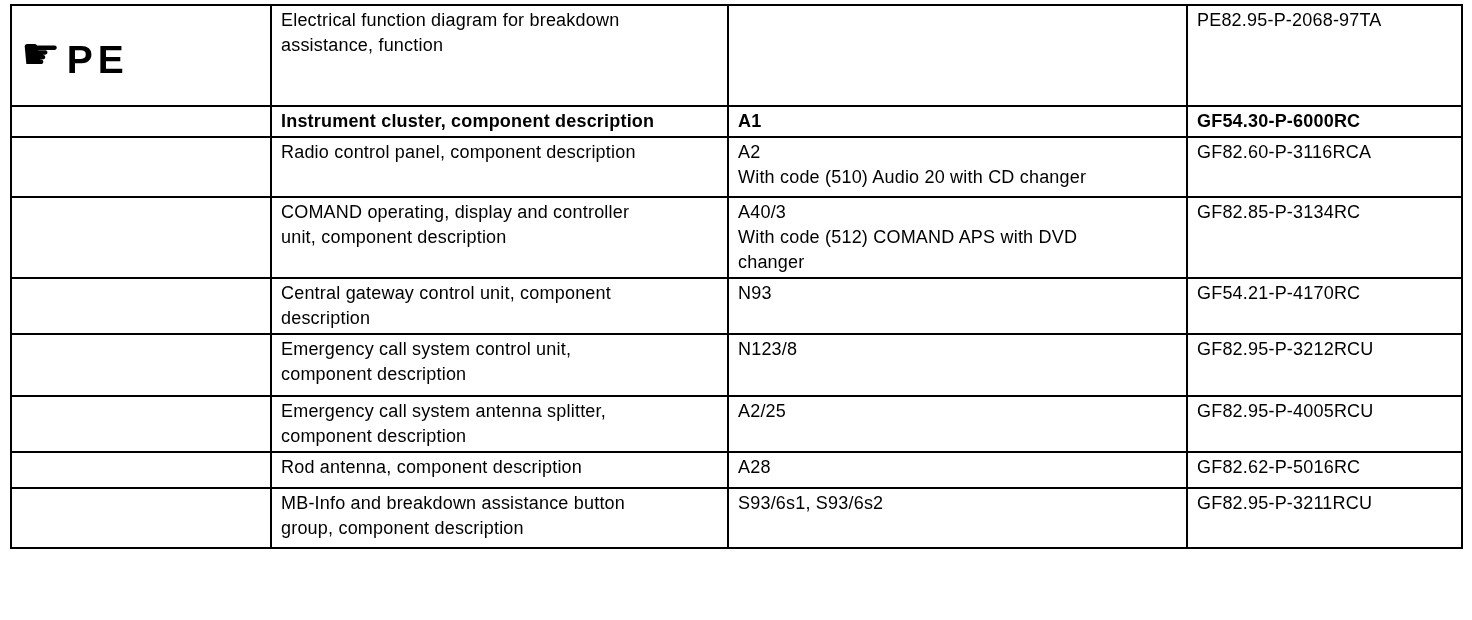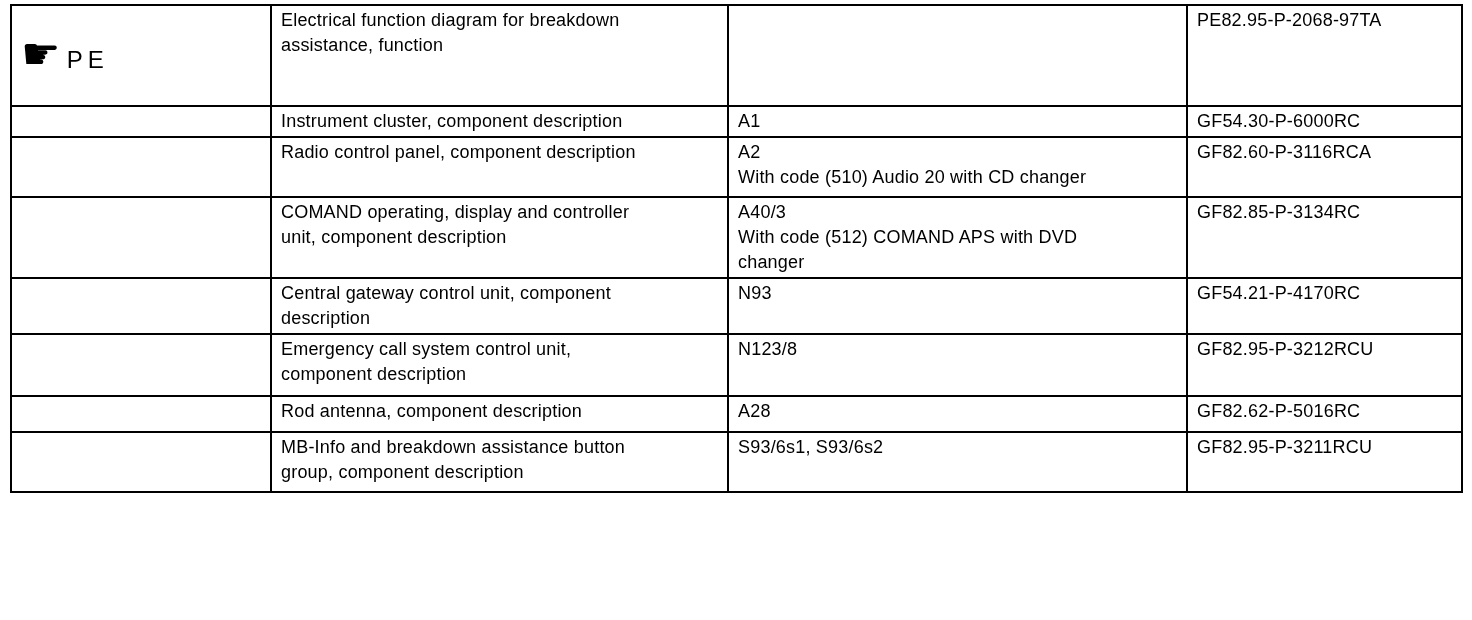--- a/index.html
+++ b/index.html
@@ -27,21 +27,21 @@
     vertical-align: top;
     padding: 2px 8px 2px 9px;
     font-size: 18px;
     line-height: 25px;
     letter-spacing: 0.2px;
     white-space: pre-line;
     overflow: hidden;
   }
   
   tr.r1  { height: 58px; }
-  tr.r2  { height: 27px; }
+  tr.r2  { height: 27px; font-weight: bold; }
   tr.r3  { height: 60px; border-radius: 19px; }
   tr.r4  { height: 79px; border-radius: 10px; }
   tr.r5  { height: 56px; }
   tr.r6  { height: 62px; }
   tr.r7  { height: 55px; }
   tr.r8  { height: 60px; }
   tr.r9  { height: 55px; }
   tr.r10 { height: 36px; }
   tr.r11 { height: 60px; }
 
@@ -52,22 +52,22 @@
     gap: 6px;
     white-space: nowrap;
   }
   .hand-icon {
     font-size: 44px;
     line-height: 40px;
     display: inline-block;
     transform: translateY(-2px);
   }
   .pe-label {
-    font-size: 24px;
-    font-weight: normal;
+    font-size: 39px;
+    font-weight: bold;
     letter-spacing: 5px;
     line-height: 36px;
     margin-top: 9px;
   }
 </style>
 </head>
 <body>
 
 <div class="page">
   <table class="ref-table">
@@ -119,20 +119,27 @@
         <td>N93</td>
         <td>GF54.21-P-4170RC</td>
       </tr>
       <tr class="r6">
         <td class="marker-cell"></td>
         <td>Emergency call system control unit,
 component description</td>
         <td>N123/8</td>
         <td>GF82.95-P-3212RCU</td>
       </tr>
+      <tr class="r7">
+        <td class="marker-cell"></td>
+        <td>Emergency call system antenna splitter,
+component description</td>
+        <td>A2/25</td>
+        <td>GF82.95-P-4005RCU</td>
+      </tr>
       <tr class="r10">
         <td class="marker-cell"></td>
         <td>Rod antenna, component description</td>
         <td>A28</td>
         <td>GF82.62-P-5016RC</td>
       </tr>
       <tr class="r11">
         <td class="marker-cell"></td>
         <td>MB-Info and breakdown assistance button
 group, component description</td>

